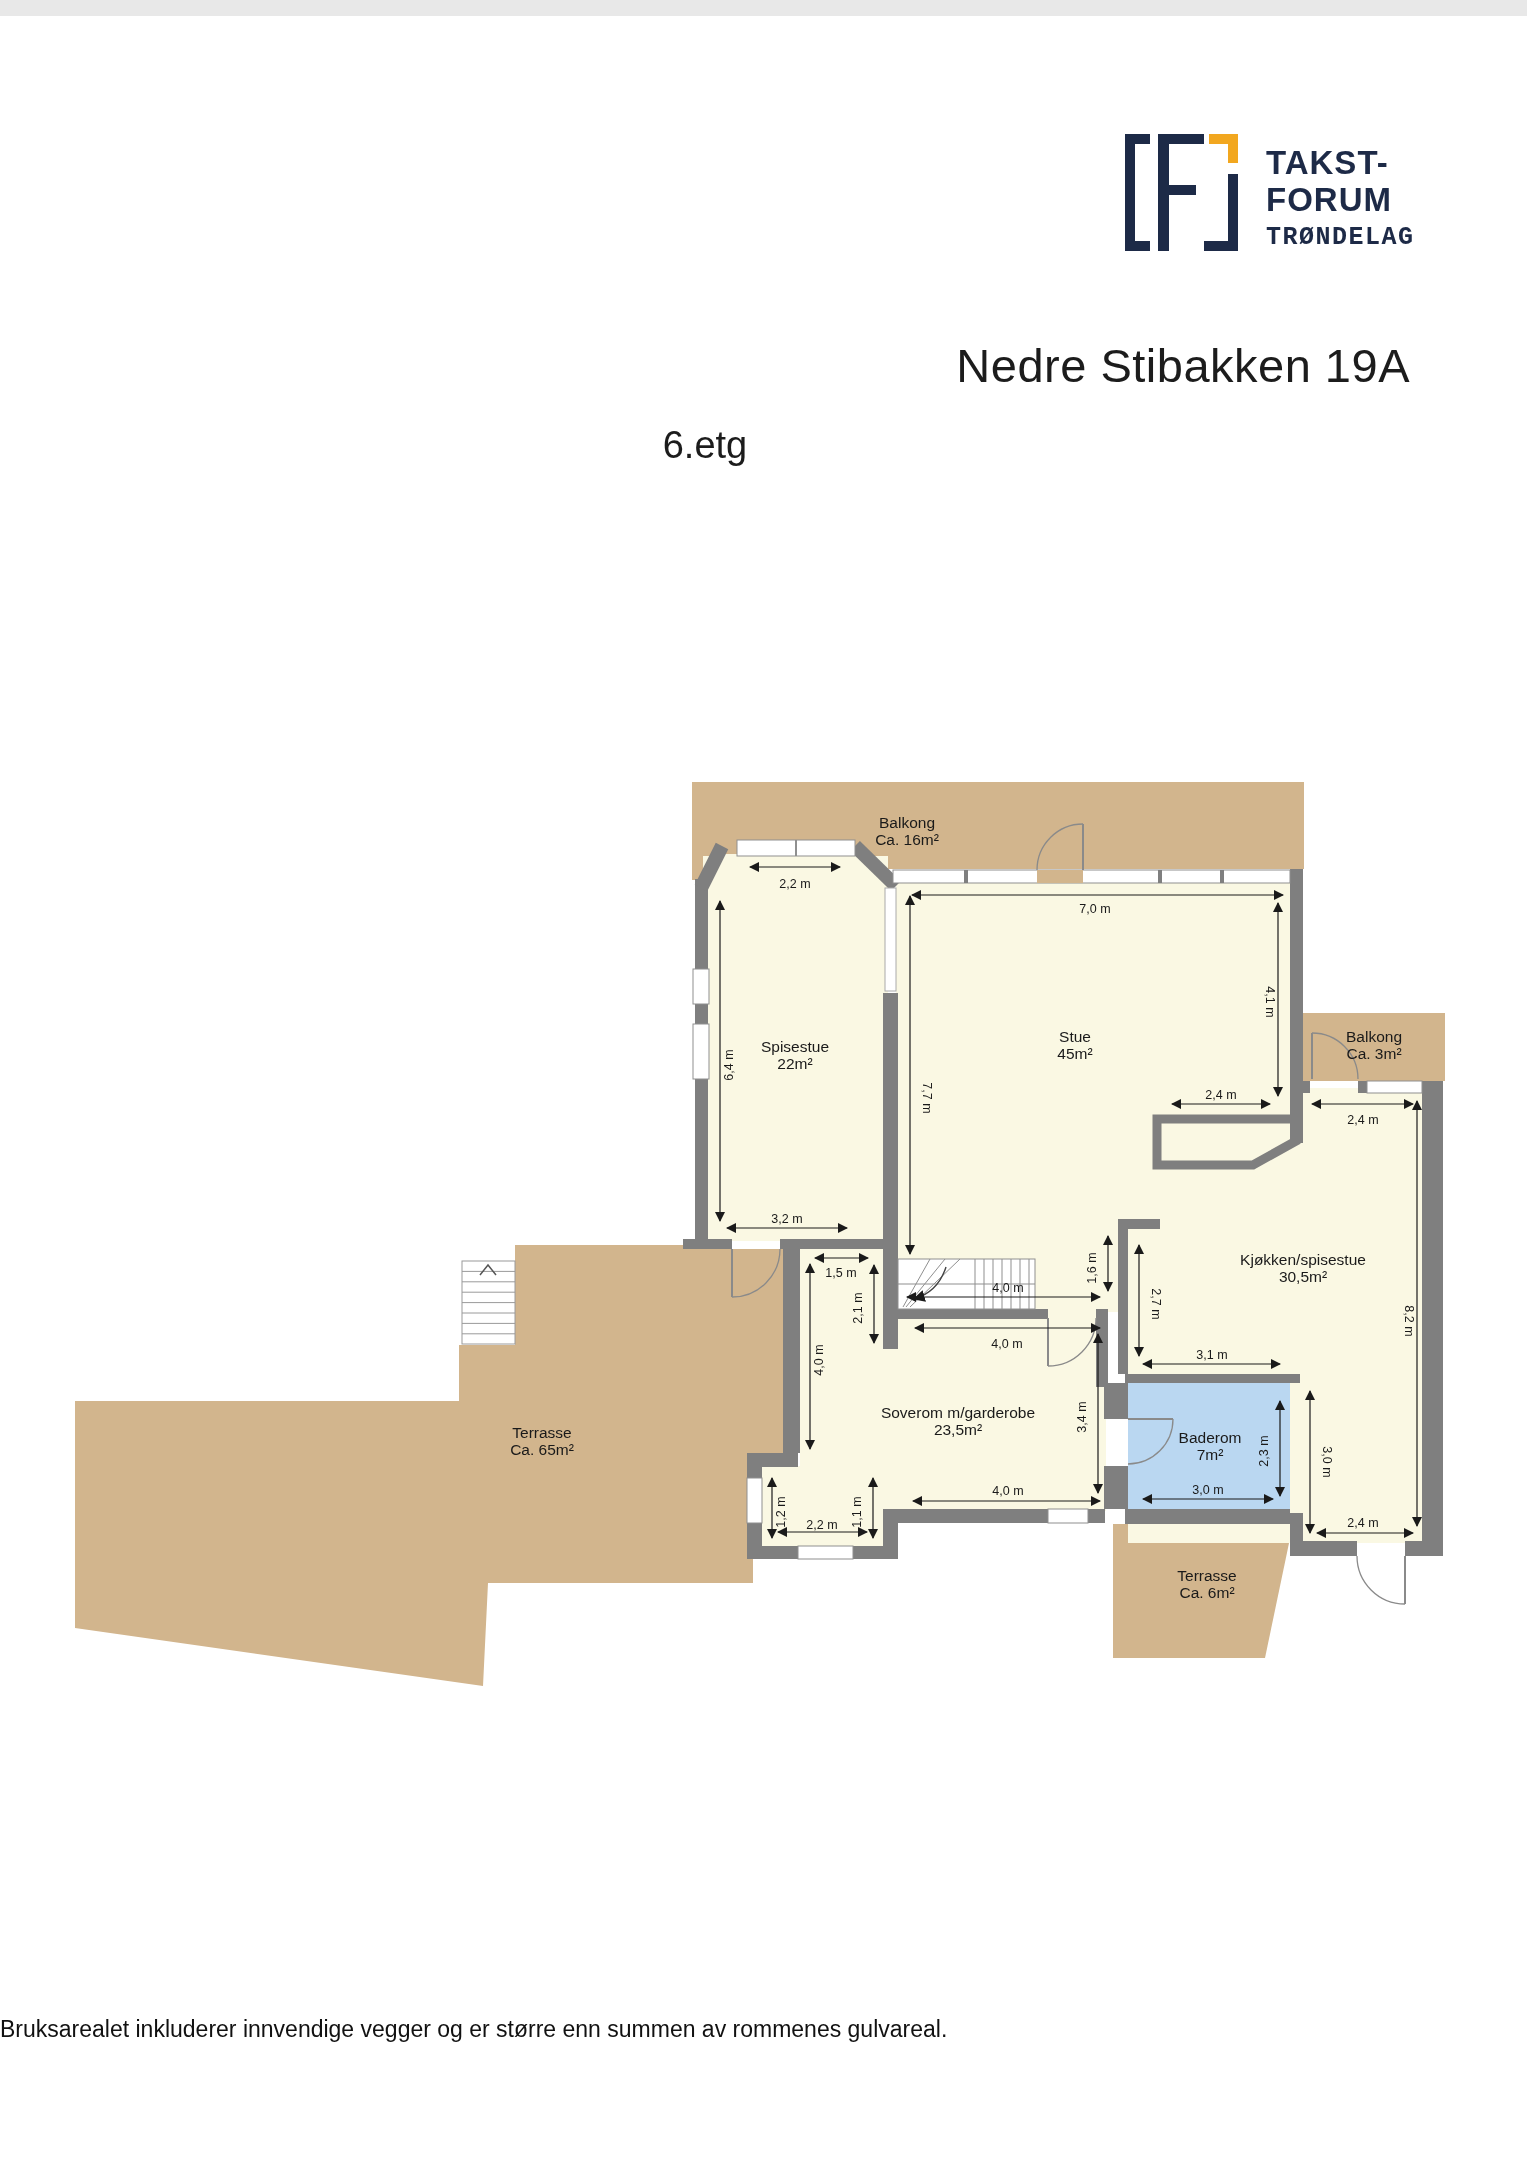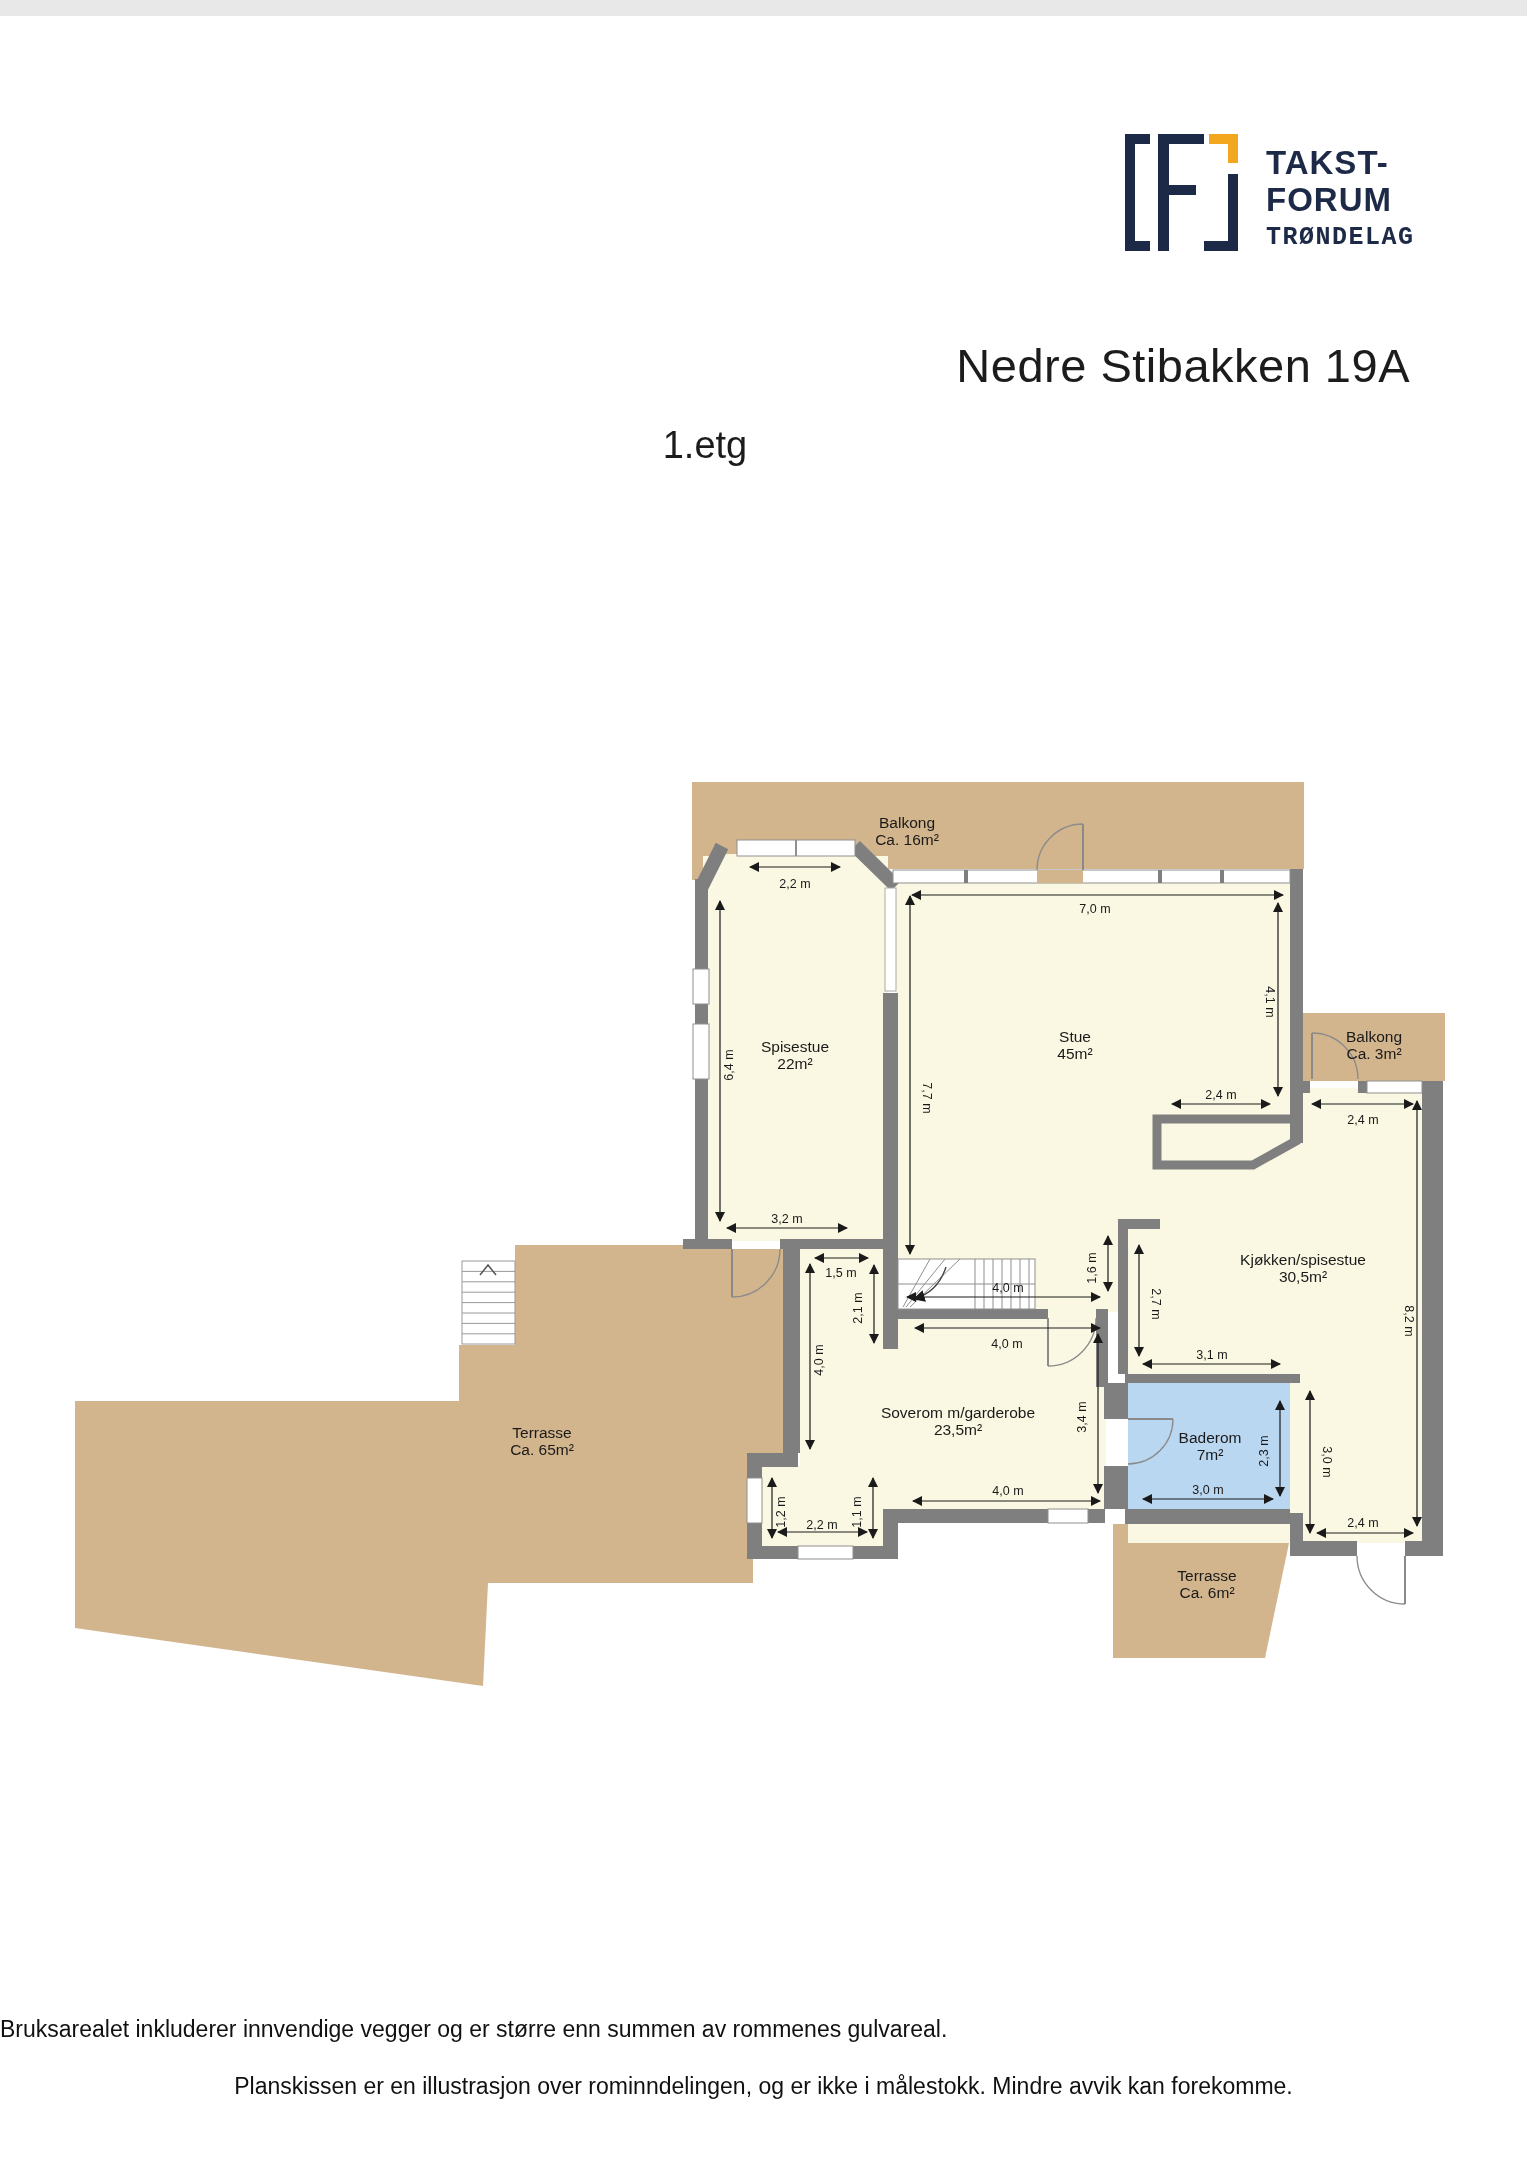--- a/index.html
+++ b/index.html
@@ -38,21 +38,21 @@
       <rect x="103" y="0" width="10" height="29"></rect>
     </g>
   </svg>
   <div class="logo-text">
     <div class="l1">TAKST-</div>
     <div class="l2">FORUM</div>
     <div class="l3">TRØNDELAG</div>
   </div>
 
   <div class="title">Nedre Stibakken 19A</div>
-  <div class="subtitle">1.etg</div>
+  <div class="subtitle">6.etg</div>
 
   <svg id="plan" style="position:absolute;left:0;top:0" width="1527" height="2160" viewBox="0 0 1527 2160">
     <defs>
       <marker id="arr" viewBox="0 0 10 10" refX="9" refY="5" markerWidth="8.5" markerHeight="8.5" orient="auto-start-reverse">
           <path d="M0,0 L10,5 L0,10 z" fill="#1a1a1a"></path>
         </marker>
     </defs>
     <g id="plan-content">
         <polygon points="75,1385 459,1385 459,1329 515,1329 515,1229 692,1229 692,1233 783,1233 783,1437 753,1437 753,1567 488,1567 483,1670 75,1612" fill="#D2B58D"></polygon>
         <rect x="692" y="766" width="612" height="87" fill="#D2B58D"></rect>
@@ -207,14 +207,13 @@
         <line x1="1417" y1="1085" x2="1417" y2="1510" stroke="#1a1a1a" stroke-width="1.2" marker-start="url(#arr)" marker-end="url(#arr)"></line>
         <text x="1405" y="1305" font-size="12.5" fill="#1a1a1a" text-anchor="middle" transform="rotate(90 1405 1305)">8,2 m</text>
         <line x1="1310" y1="1375" x2="1310" y2="1517" stroke="#1a1a1a" stroke-width="1.2" marker-start="url(#arr)" marker-end="url(#arr)"></line>
         <text x="1323" y="1446" font-size="12.5" fill="#1a1a1a" text-anchor="middle" transform="rotate(90 1323 1446)">3,0 m</text>
         <line x1="1317" y1="1517" x2="1413" y2="1517" stroke="#1a1a1a" stroke-width="1.2" marker-start="url(#arr)" marker-end="url(#arr)"></line>
         <text x="1363" y="1511" font-size="12.5" fill="#1a1a1a" text-anchor="middle">2,4 m</text>
       </g>
   </svg>
 
   <div class="footer1">Bruksarealet inkluderer innvendige vegger og er større enn summen av rommenes gulvareal.</div>
-  <div class="footer2">Planskissen er en illustrasjon over rominndelingen, og er ikke i målestokk. Mindre avvik kan forekomme.</div>
 </div>
 
 </body></html>

